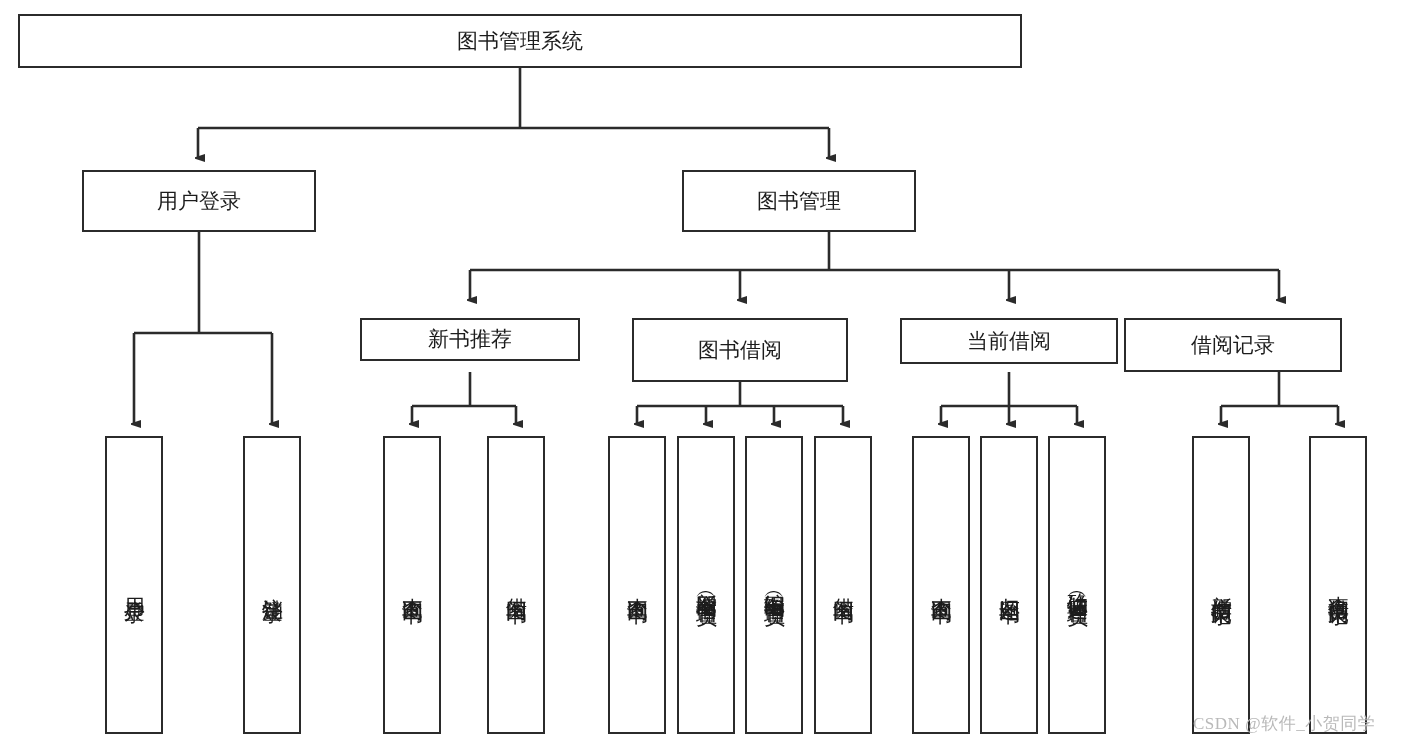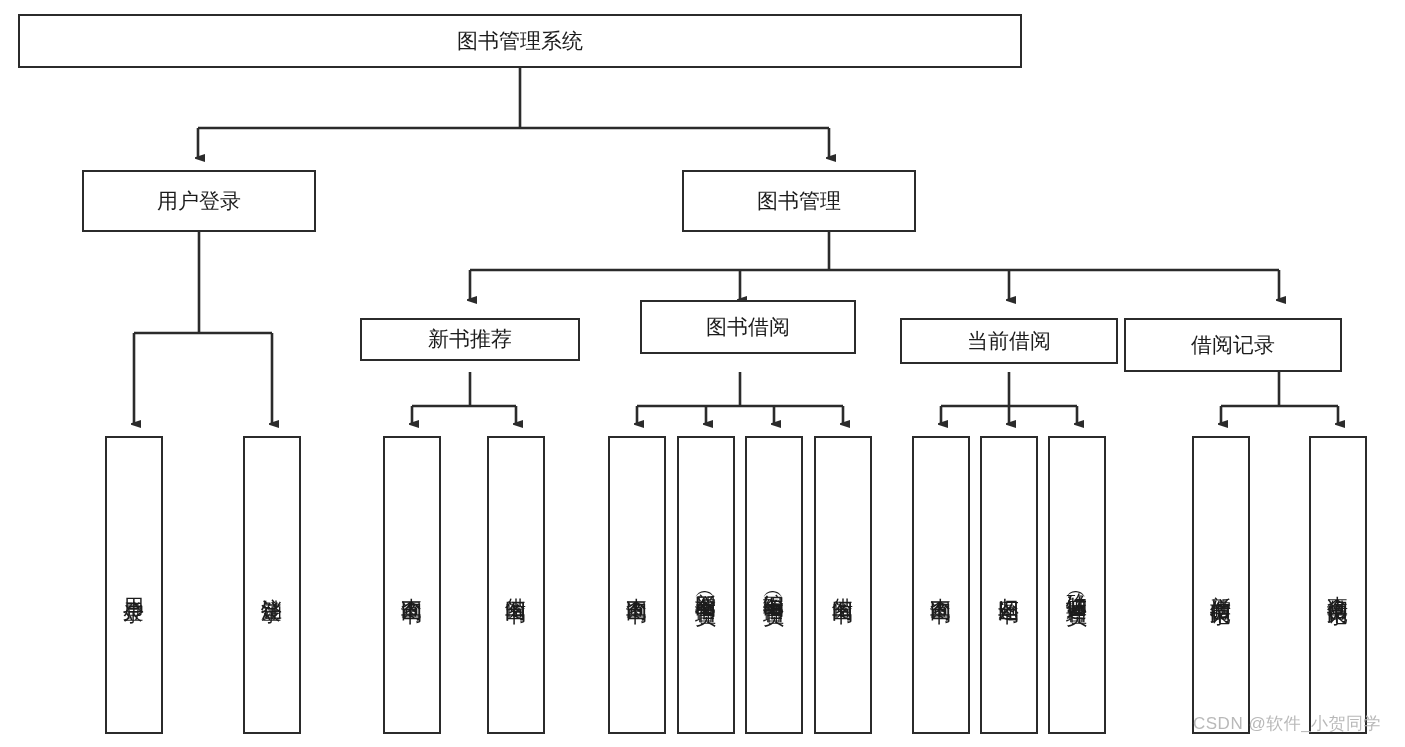--- a/index.html
+++ b/index.html
@@ -1,17 +1,17 @@
 <!DOCTYPE html>
 <html><head>
 <meta charset="utf-8">
 <style>
   html,body{margin:0;padding:0;background:#ffffff;}
   body{width:1405px;height:747px;font-family:"Liberation Sans","DejaVu Sans",sans-serif;overflow:hidden;}
-  #diagram-root{position:relative;width:1405px;height:747px;background:#ffffff;}
+  #diagram-root{position:relative;width:1405px;height:747px;background:#ffffff;font-family:Liberation Serif, serif;}
   svg.edges{position:absolute;left:0;top:0;width:1405px;height:747px;}
   .node{position:absolute;box-sizing:border-box;background:#ffffff;border:2px solid #2b2b2b;display:flex;align-items:center;justify-content:center;}
   .node .label{color:#1c1c1c;white-space:pre;text-align:center;line-height:1.18;}
   .node.h .label{font-size:21px;}
   .node.v{writing-mode:vertical-rl;text-orientation:upright;}
   .node.v .label{writing-mode:vertical-rl;text-orientation:upright;font-size:21px;letter-spacing:2px;line-height:1.2;}
   .watermark{position:absolute;left:1193px;top:712px;font-size:17px;color:#b9b9b9;letter-spacing:.5px;white-space:nowrap;}
 </style>
 </head>
 <body>
@@ -75,21 +75,21 @@
   <div class="node h" style="left:82px;top:170px;width:234px;height:62px;">
     <span class="label">用户登录</span>
   </div>
   <div class="node h" style="left:682px;top:170px;width:234px;height:62px;">
     <span class="label">图书管理</span>
   </div>
 
   <div class="node h" style="left:360px;top:318px;width:220px;height:43px;">
     <span class="label">新书推荐</span>
   </div>
-  <div class="node h" style="left:632px;top:300px;width:216px;height:54px;margin-left:8px;">
+  <div class="node h" style="left:632px;top:318px;width:216px;height:64px;">
     <span class="label">图书借阅</span>
   </div>
   <div class="node h" style="left:900px;top:318px;width:218px;height:46px;">
     <span class="label">当前借阅</span>
   </div>
   <div class="node h" style="left:1124px;top:318px;width:218px;height:54px;align-items:center;">
     <span class="label">借阅记录</span>
   </div>
 
   <div class="node v" style="left:105px;top:436px;width:58px;height:298px;">

